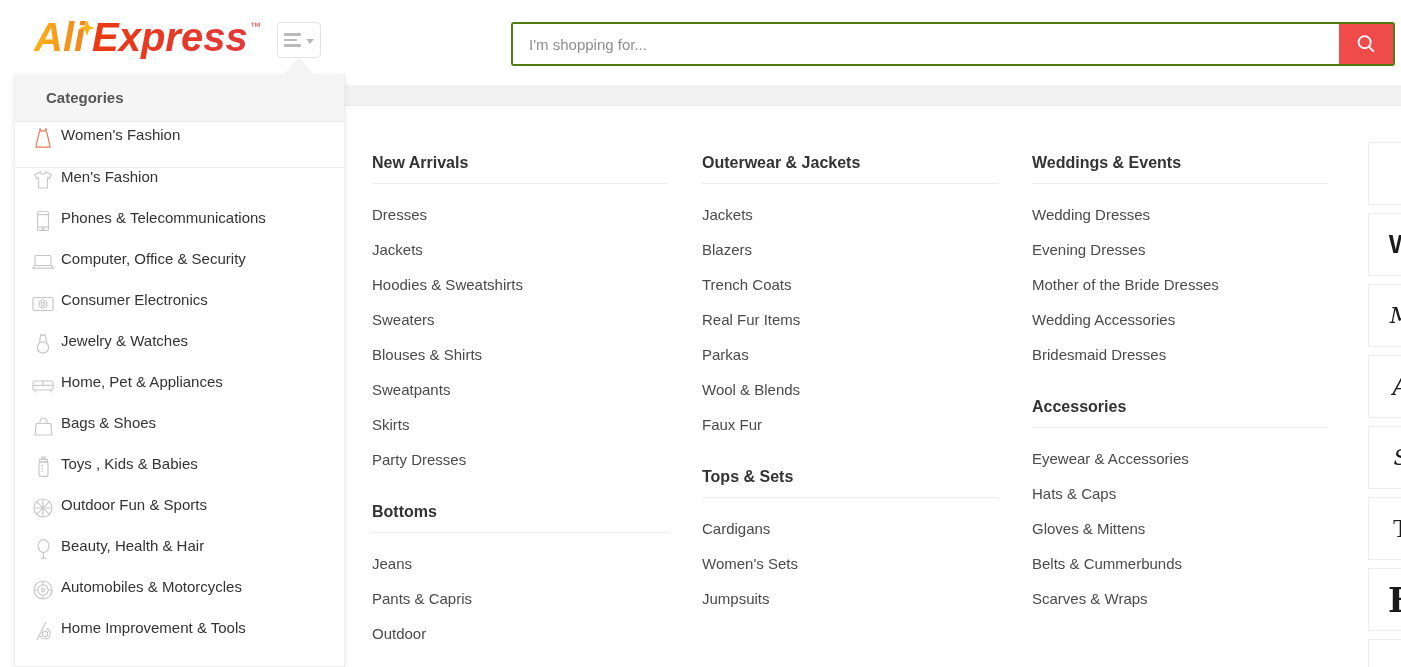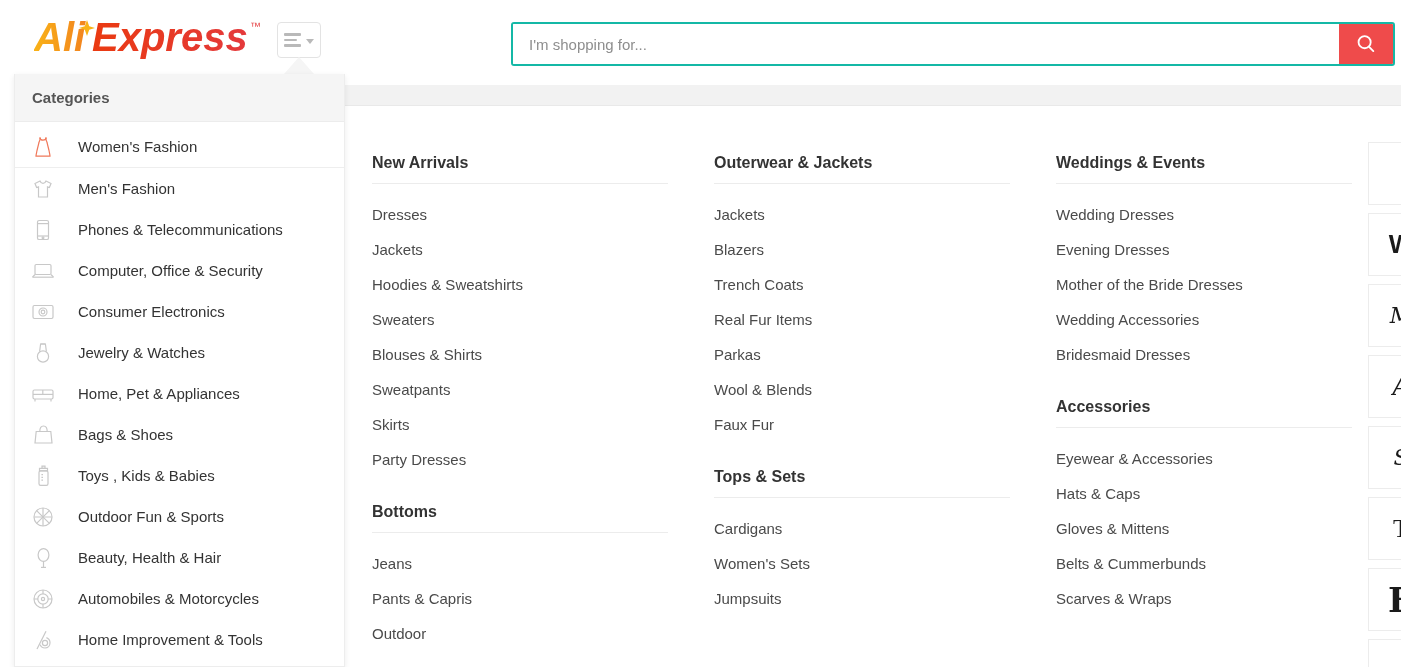--- a/index.html
+++ b/index.html
@@ -33,21 +33,21 @@
 
   
   .ham-arrow {
     position:absolute; left:284px; top:57px; width:0; height:0;
     border-left:15px solid transparent; border-right:15px solid transparent;
     border-bottom:17px solid #f5f5f5; z-index:6;
   }
 
   .search-wrap {
     position:absolute; left:511px; top:22px; width:884px; height:44px;
-    border:2px solid #14b8a6; border-radius:3px; background:#fff;
+    border:2px solid #4d7c0f; border-radius:3px; background:#fff;
     display:flex; align-items:stretch; overflow:hidden;
   }
   .search-input {
     flex:1; border:0; outline:0; padding:0 16px; font-size:15px;
     color:#222; font-family:"Liberation Sans", sans-serif; background:#fff;
   }
   .search-input::placeholder { color:#8e8e8e; }
   .search-btn {
     width:54px; background:#ef4b4b; border:0; cursor:pointer;
     display:flex; align-items:center; justify-content:center;
@@ -62,37 +62,37 @@
   
   .cat-panel {
     position:absolute; left:14px; top:74px; width:331px; height:593px;
     background:#fff; border:1px solid #ededed; border-top:none;
     box-shadow:0 2px 6px rgba(0,0,0,.08); z-index:10;
   }
   .cat-head {
     height:48px; background:#f5f5f5; border-bottom:1px solid #ececec;
     display:flex; align-items:center; padding-left:17px;
   }
-  .cat-head span { font-size:15px; font-weight:bold; color:#555; }
+  .cat-head span { font-size:15px; font-weight:bold; color:#555;margin-left:14px; }
   .cat-list { padding-top:4px; }
   .cat-item {
-    display:flex; align-items:center; height:41px; padding-left:16px; gap:23px;
+    display:flex; height:41px; padding-left:16px; gap:6px;
     cursor:pointer;
   }
   .cat-item .ico { width:24px; height:24px; display:flex; align-items:center; justify-content:center; flex:0 0 24px; }
   .cat-item .lbl { font-size:15px; color:#333; white-space:nowrap; }
   .cat-item.active .lbl { color:#333; }
   .cat-divider { height:1px; background:#eeeeee; margin:0 0 0 0; }
 
   
   .mega {
     position:absolute; left:345px; top:106px; width:1056px; height:561px;
     background:#fff; z-index:5;
   }
-  .mega-cols { position:absolute; left:27px; top:48px; display:flex; gap:16px; }
+  .mega-cols { position:absolute; left:27px; top:48px; display:flex; gap:4px; }
   .mcol { width:326px; }
   .mcol-inner { width:296px; }
   .grp-title {
     font-size:16px; font-weight:bold; color:#333; padding-bottom:11px;
   }
   .grp-rule { height:1px; background:#ececec; margin-bottom:13px; }
   .grp-link {
     display:block; font-size:15px; color:#4a4a4a; line-height:35px;
     white-space:nowrap; cursor:pointer; text-decoration:none;
   }

